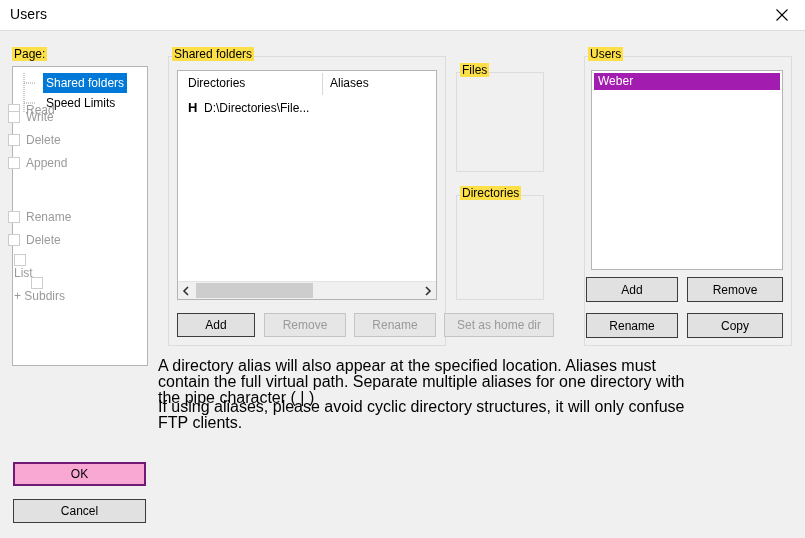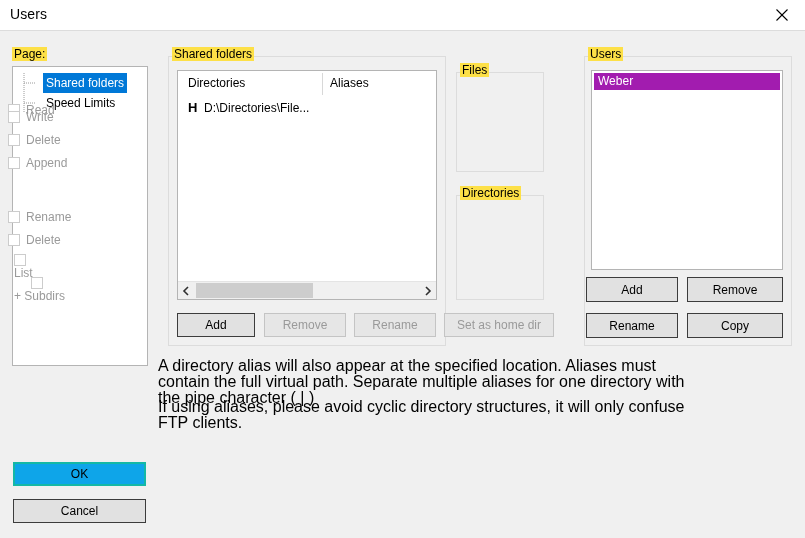--- a/index.html
+++ b/index.html
@@ -79,22 +79,22 @@
     justify-content: center;
     cursor: default;
     z-index: 3;
   }
   .btn.disabled {
     color: #9a9a9a;
     border-color: #c4c4c4;
     background: #e6e6e6;
   }
   .btn.default {
-    border: 2px solid #14b8a6;
-    background: #0ea5e9;
+    border: 2px solid #701a75;
+    background: #f9a8d4;
   }
 
   
   #page-label { left: 12px; top: 47px; }
   #page-list {
     left: 12px; top: 66px;
     width: 136px; height: 300px;
   }
   .tree-item {
     position: relative;

